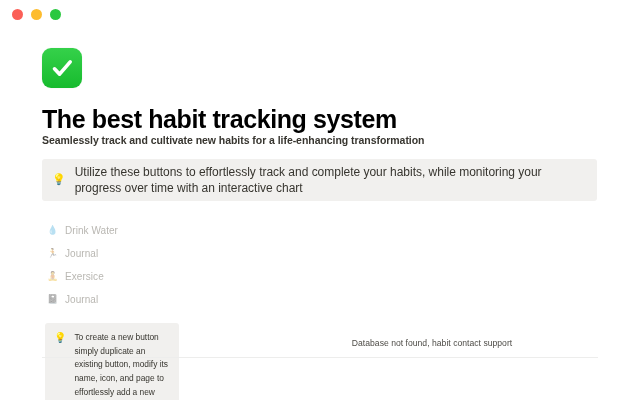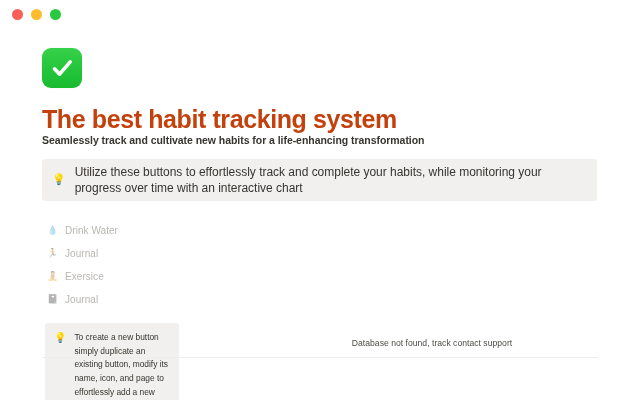--- a/index.html
+++ b/index.html
@@ -75,21 +75,21 @@
     justify-content: center;
     box-shadow: 0 0 0 0.5px rgba(0,0,0,0.04);
   }
   .check-badge svg { display: block; }
 
   .page-title {
     margin-top: 17px;
     font-size: 25px;
     font-weight: 700;
     letter-spacing: -0.4px;
-    color: #c2410c;
+    color: #000000;
     line-height: 1.15;
   }
 
   .page-subtitle {
     font-size: 10.5px;
     font-weight: 700;
     color: #37352f;
     letter-spacing: -0.05px;
   }
 
@@ -267,21 +267,21 @@
 
     </div>
 
     <div class="lower">
 
       <div class="callout-tip">
         <span class="emoji">💡</span>
         <span class="ctext">To create a new button simply duplicate an existing button, modify its name, icon, and page to effortlessly add a new completion button for your habits😊</span>
       </div>
 
-      <div class="db-message">Database not found, track contact support</div>
+      <div class="db-message">Database not found, habit contact support</div>
 
     </div>
 
   </div>
 
   <div class="divider"></div>
 
 </div>
 
 </body></html>

